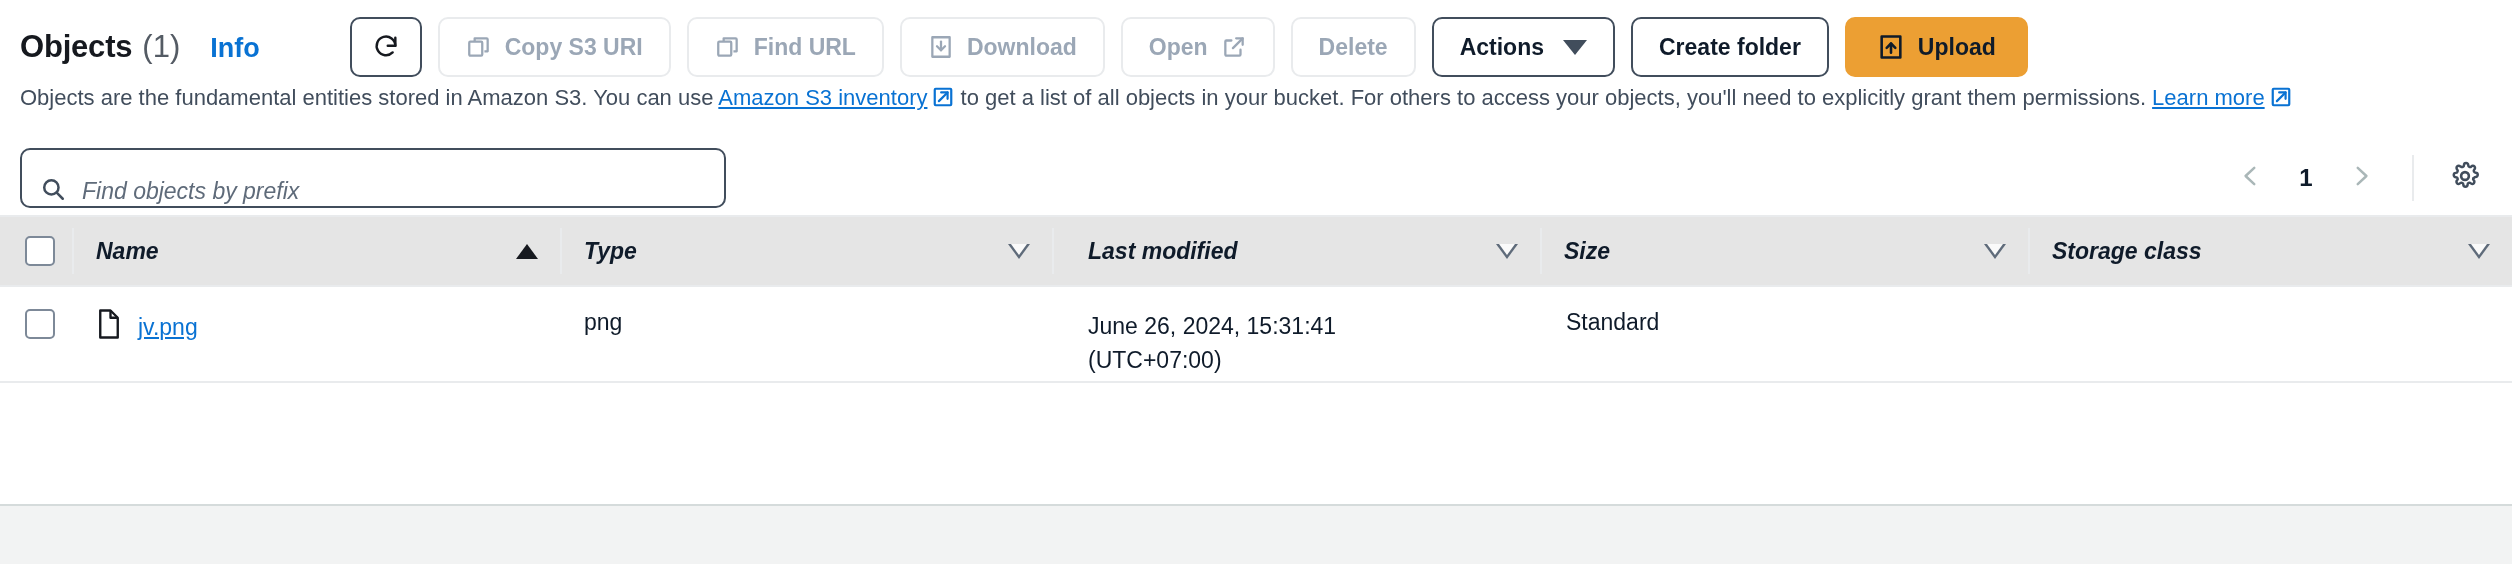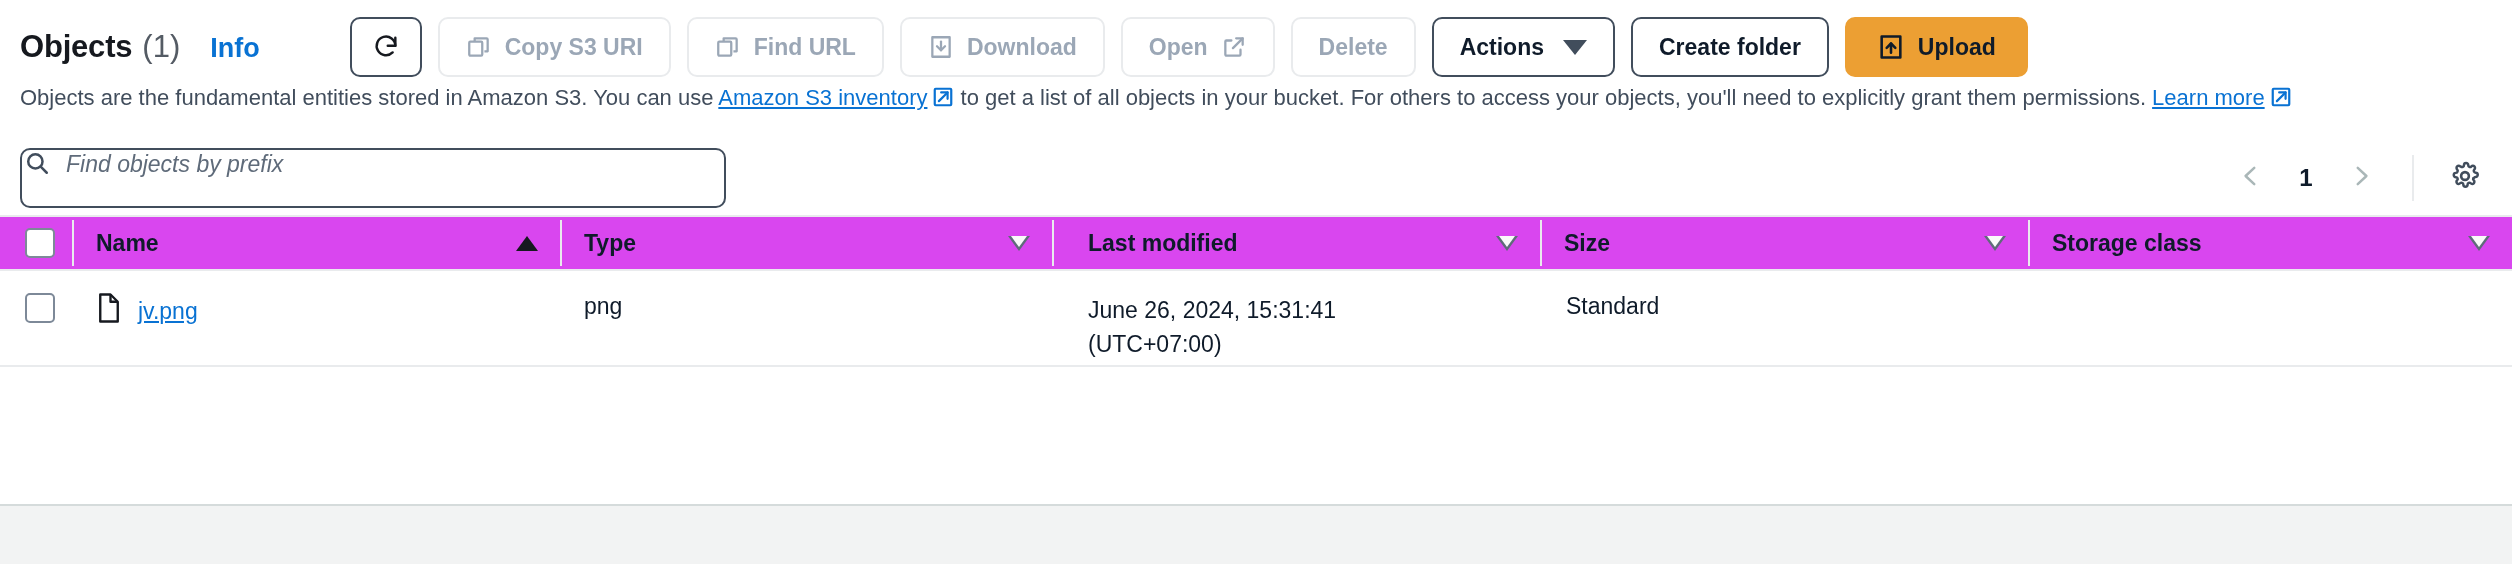--- a/index.html
+++ b/index.html
@@ -129,23 +129,23 @@
     align-items: center;
     padding: 22px 20px 0 20px;
     height: 96px;
   }
   .search-box {
     width: 706px;
     height: 60px;
     border: 2px solid #414d5c;
     border-radius: 10px;
     display: flex;
-    align-items: flex-start;
+    align-items: flex-end;
     gap: 14px;
-    padding: 0 2px;
+    padding: 0 18px;
     background: #ffffff;
   }
   .search-box input {
     border: none;
     outline: none;
     font-size: 23px;
     font-family: "Liberation Sans", sans-serif;
     font-style: italic;
     color: #5f6b7a;
     width: 100%;
@@ -181,24 +181,25 @@
     width: 54px; height: 54px;
     display: flex; align-items: center; justify-content: center;
     cursor: pointer;
   }
 
   
   .table { width: 100%; }
   .thead {
     display: flex;
     align-items: center;
-    height: 56px;
+    height: 72px;
     border-top: 2px solid #e9ebed;
     border-bottom: 2px solid #e9ebed;
-    background: #d946ef;
+    background: #e5e5e5;
+    font-style: italic;
   }
   .trow {
     display: flex;
     align-items: flex-start;
     min-height: 96px;
     border-bottom: 2px solid #e9ebed;
     background: #ffffff;
     padding-top: 22px;
   }
   .cell-check {

